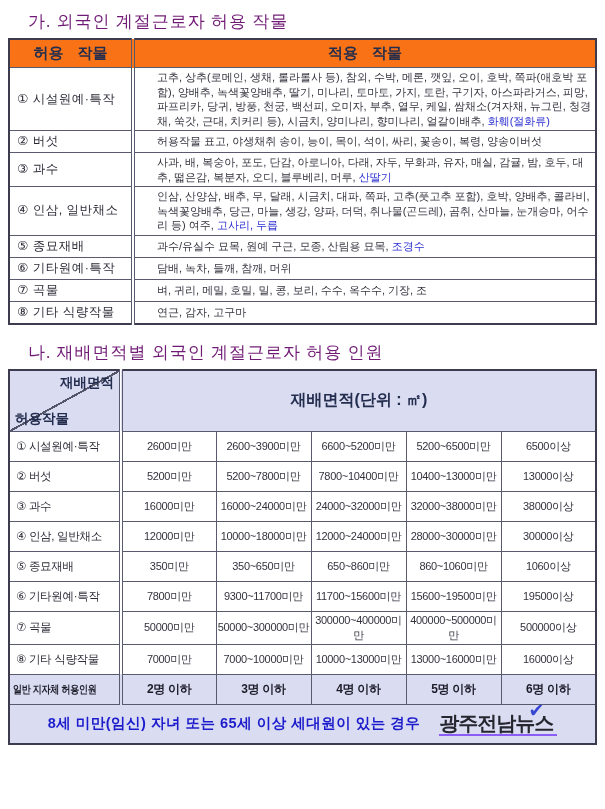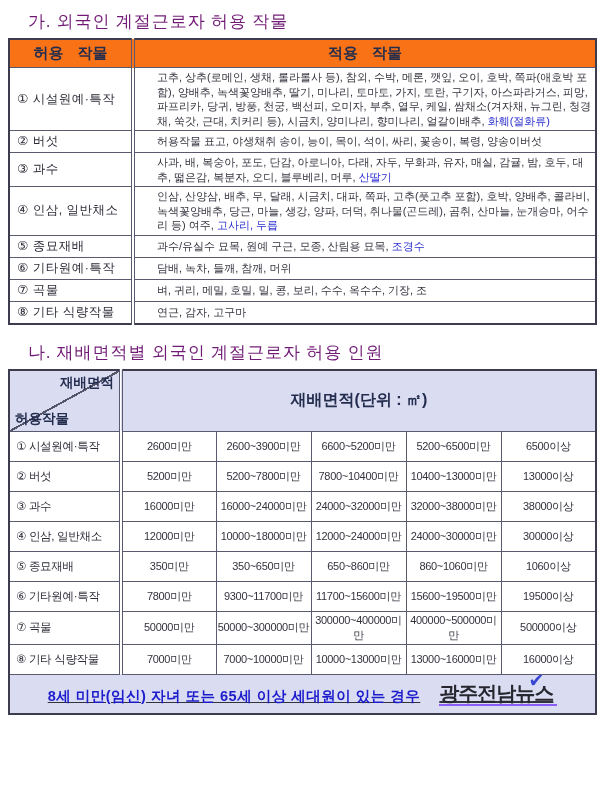--- a/index.html
+++ b/index.html
@@ -62,21 +62,21 @@
   .t2 td.lbl {
     font-size: 11.5px; color: #2c2c38; text-align: left; padding: 2px 1px 2px 6px;
     border-right: 4px double #5a5a6e; height: 25px; letter-spacing: -0.3px;
   }
   .t2 td.val { font-size: 11px; color: #33333e; height: 25px; padding: 1px; letter-spacing: -0.3px; }
   .t2 .sum td { font-weight: bold; font-size: 12px; color: #1c1c28; }
   .t2 .sum td.lbl { font-size: 11px; padding-left: 3px; }
   .sq { display: inline-block; transform: scaleX(0.82); transform-origin: left center; white-space: nowrap; }
 
   .footer-cell { height: 34px; padding: 2px; }
-  .footer-wrap { display: flex; align-items: flex-end; justify-content: center; gap: 19px; text-decoration: underline; }
+  .footer-wrap { display: flex; align-items: center; justify-content: center; gap: 19px; }
   .footer-text { color: #1c1ccc; font-weight: bold; font-size: 14.5px; letter-spacing: 0.5px; }
   .watermark {
     position: relative; font-size: 20px; font-weight: 900; color: #26262e;
     letter-spacing: -1px; border-bottom: 2px solid #8b5cf6; line-height: 1.1;
     padding-right: 4px;
   }
   .watermark .check {
     position: absolute; top: -11px; right: 14px;
     color: #3846d4; font-size: 19px; font-weight: bold;
   }
@@ -175,21 +175,21 @@
       <td class="val">16000~24000미만</td>
       <td class="val">24000~32000미만</td>
       <td class="val">32000~38000미만</td>
       <td class="val">38000이상</td>
     </tr>
     <tr>
       <td class="lbl">④ 인삼, 일반채소</td>
       <td class="val">12000미만</td>
       <td class="val">10000~18000미만</td>
       <td class="val">12000~24000미만</td>
-      <td class="val">24000~30000미만</td>
+      <td class="val">28000~30000미만</td>
       <td class="val">30000이상</td>
     </tr>
     <tr>
       <td class="lbl">⑤ 종묘재배</td>
       <td class="val">350미만</td>
       <td class="val">350~650미만</td>
       <td class="val">650~860미만</td>
       <td class="val">860~1060미만</td>
       <td class="val">1060이상</td>
     </tr>
@@ -209,20 +209,28 @@
       <td class="val">400000~500000미만</td>
       <td class="val">500000이상</td>
     </tr>
     <tr>
       <td class="lbl">⑧ 기타 식량작물</td>
       <td class="val">7000미만</td>
       <td class="val">7000~10000미만</td>
       <td class="val">10000~13000미만</td>
       <td class="val">13000~16000미만</td>
       <td class="val">16000이상</td>
+    </tr>
+    <tr class="sum">
+      <td class="lbl hdr-bg"><span class="sq">일반 지자체 허용인원</span></td>
+      <td class="val hdr-bg">2명 이하</td>
+      <td class="val hdr-bg">3명 이하</td>
+      <td class="val hdr-bg">4명 이하</td>
+      <td class="val hdr-bg">5명 이하</td>
+      <td class="val hdr-bg">6명 이하</td>
     </tr>
     <tr>
       <td class="footer-cell hdr-bg" colspan="6">
         <div class="footer-wrap">
           <span class="footer-text">8세 미만(임신) 자녀 또는 65세 이상 세대원이 있는 경우</span>
           <span class="watermark">
             <span>광주전남뉴스</span>
             <span class="check">✔</span>
           </span>
         </div>

